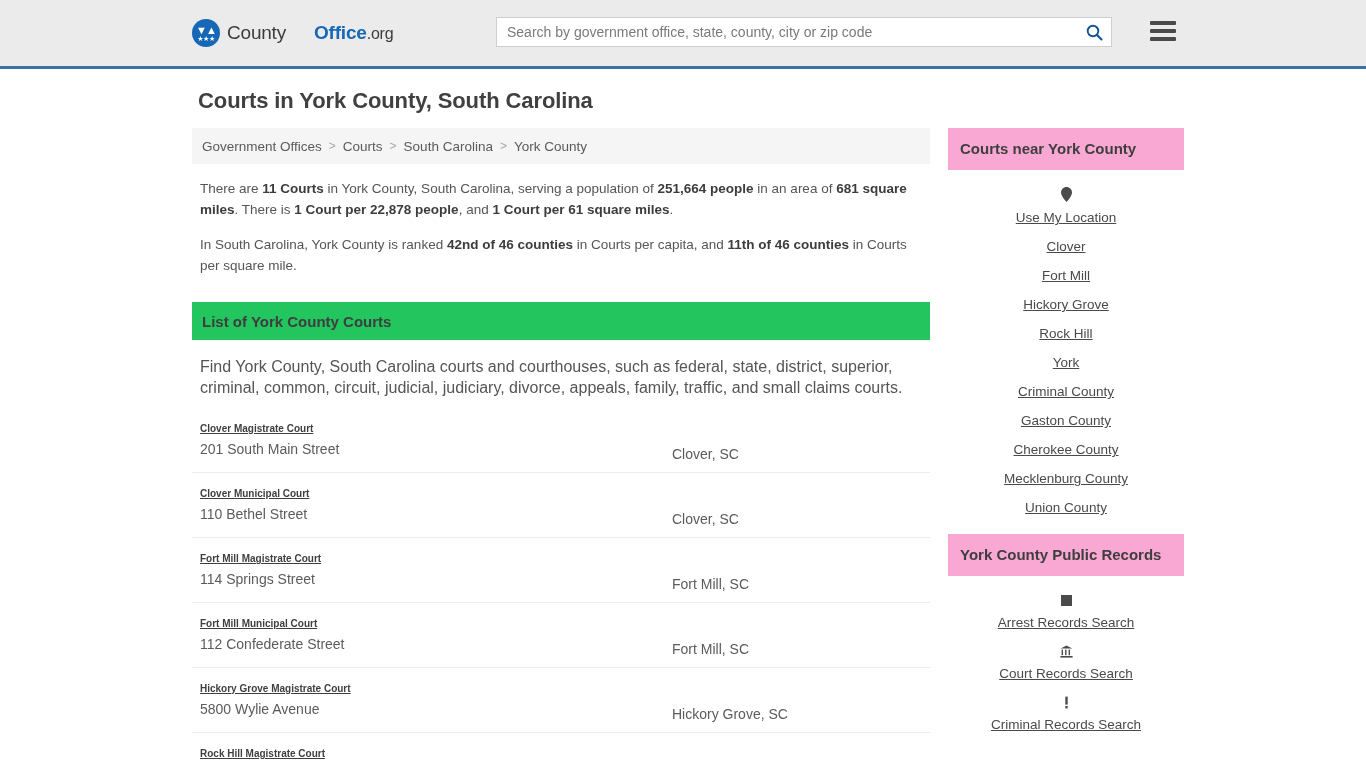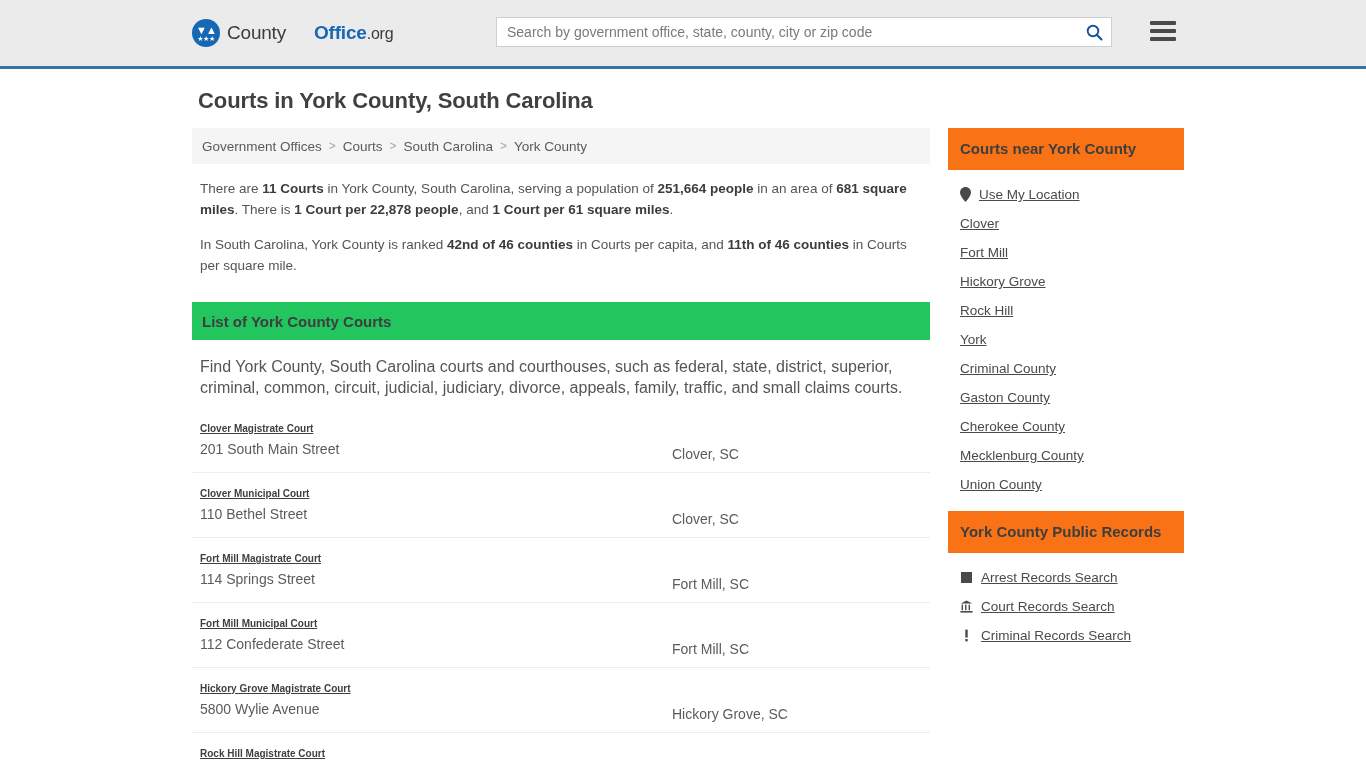--- a/index.html
+++ b/index.html
@@ -215,34 +215,35 @@
     position: absolute;
     left: 480px;
     bottom: 10px;
     font-size: 14px;
     color: #5b5b5b;
   }
 
   
   .panel { margin-bottom: 8px; }
   .panel-head {
-    background: #f97316;
+    background: #f9a8d4;
     padding: 11px 12px;
     font-size: 15px;
     font-weight: bold;
     color: #3e3e3e;
     line-height: 20px;
   }
   .panel-body { padding: 10px 0 4px 0; }
   .side-link-row {
     display: flex;
     align-items: center;
     gap: 8px;
     padding: 7px 12px;
     font-size: 13.5px;
+    flex-direction: column;
   }
   .side-link {
     color: #4a4a4a;
     text-decoration: underline;
     cursor: pointer;
     font-size: 13.5px;
   }
   .pin-icon {
     width: 11px;
     height: 15px;

